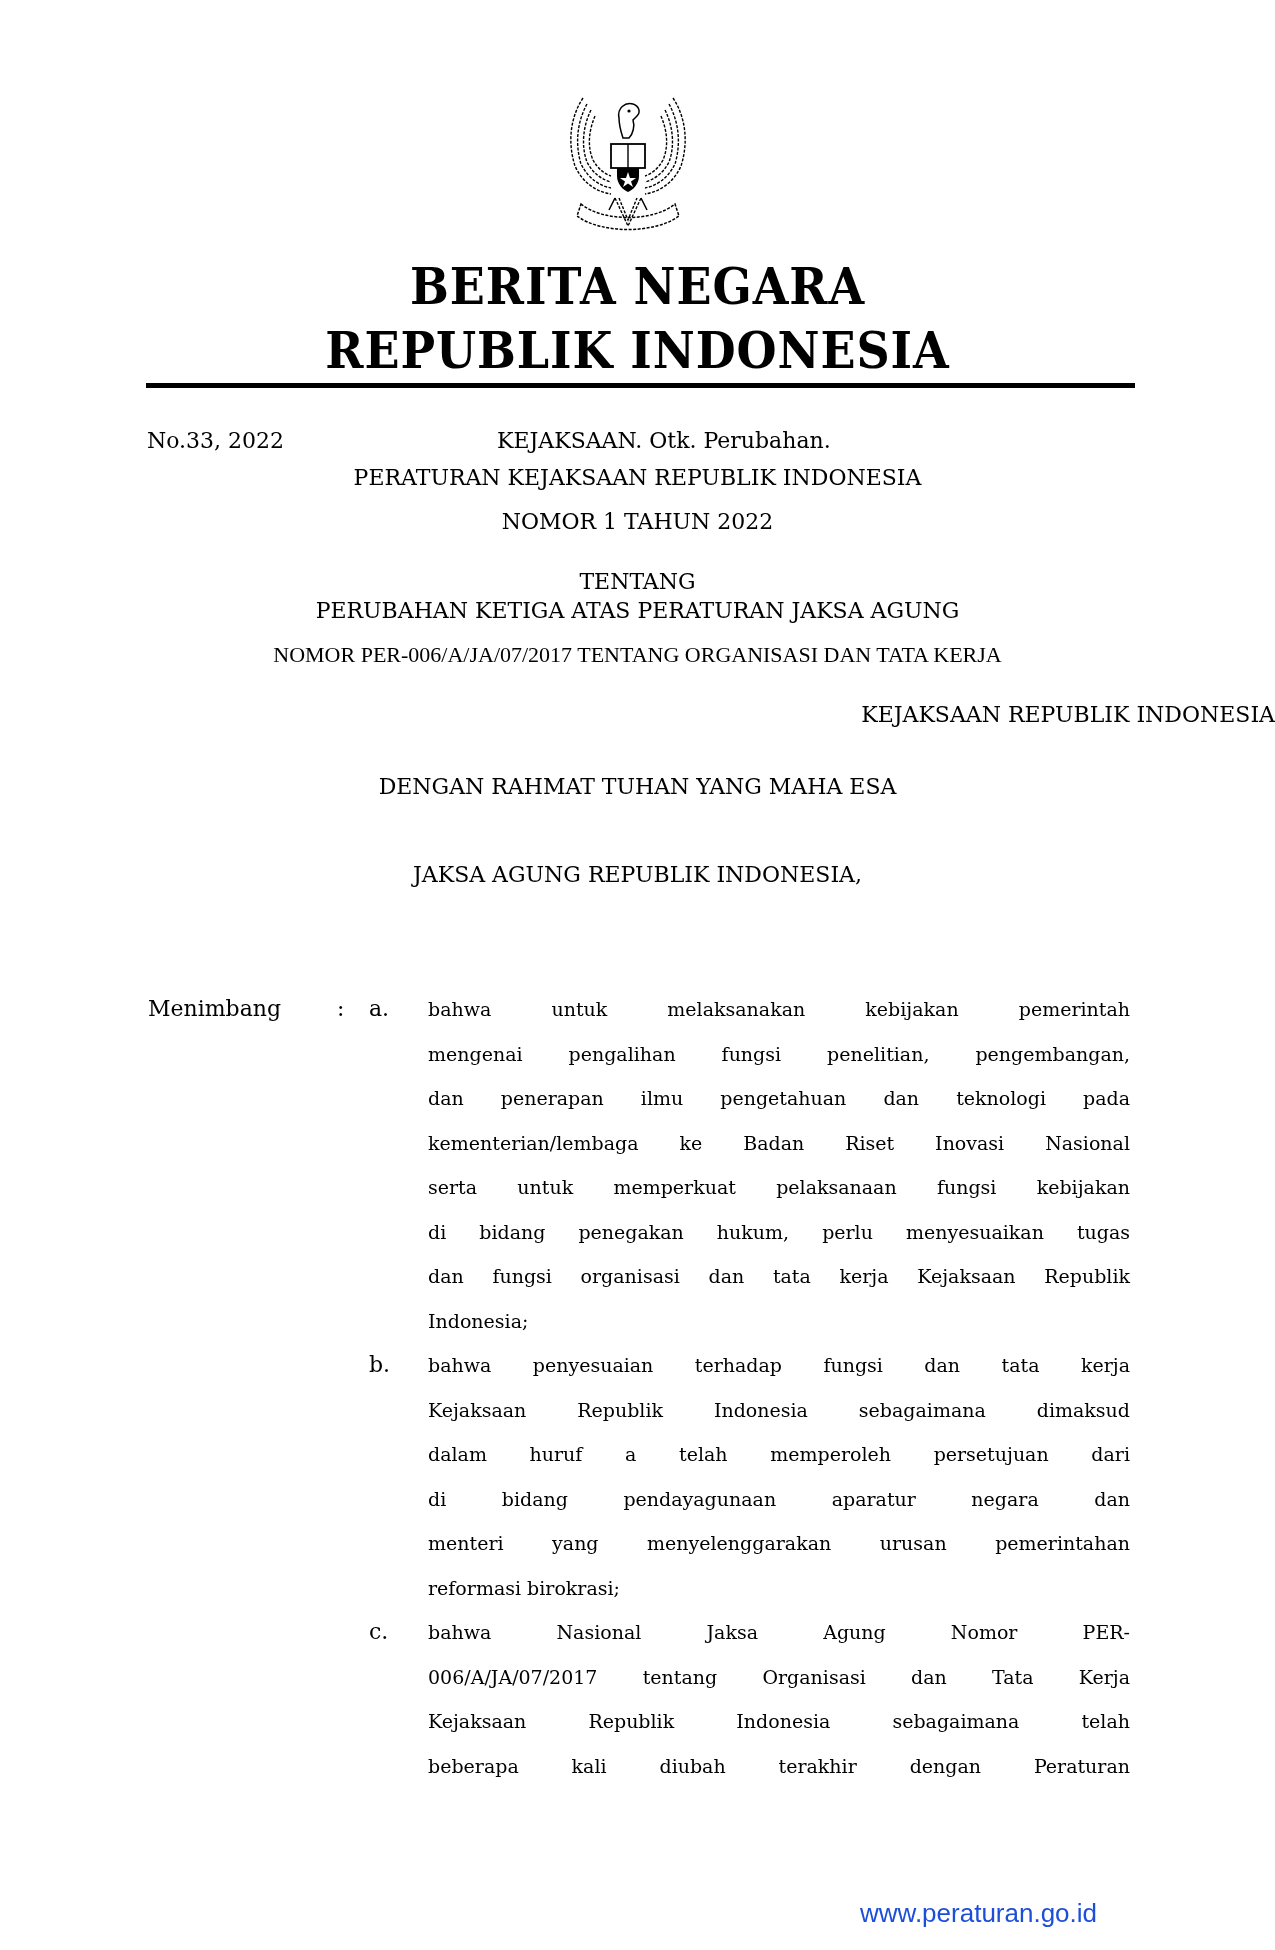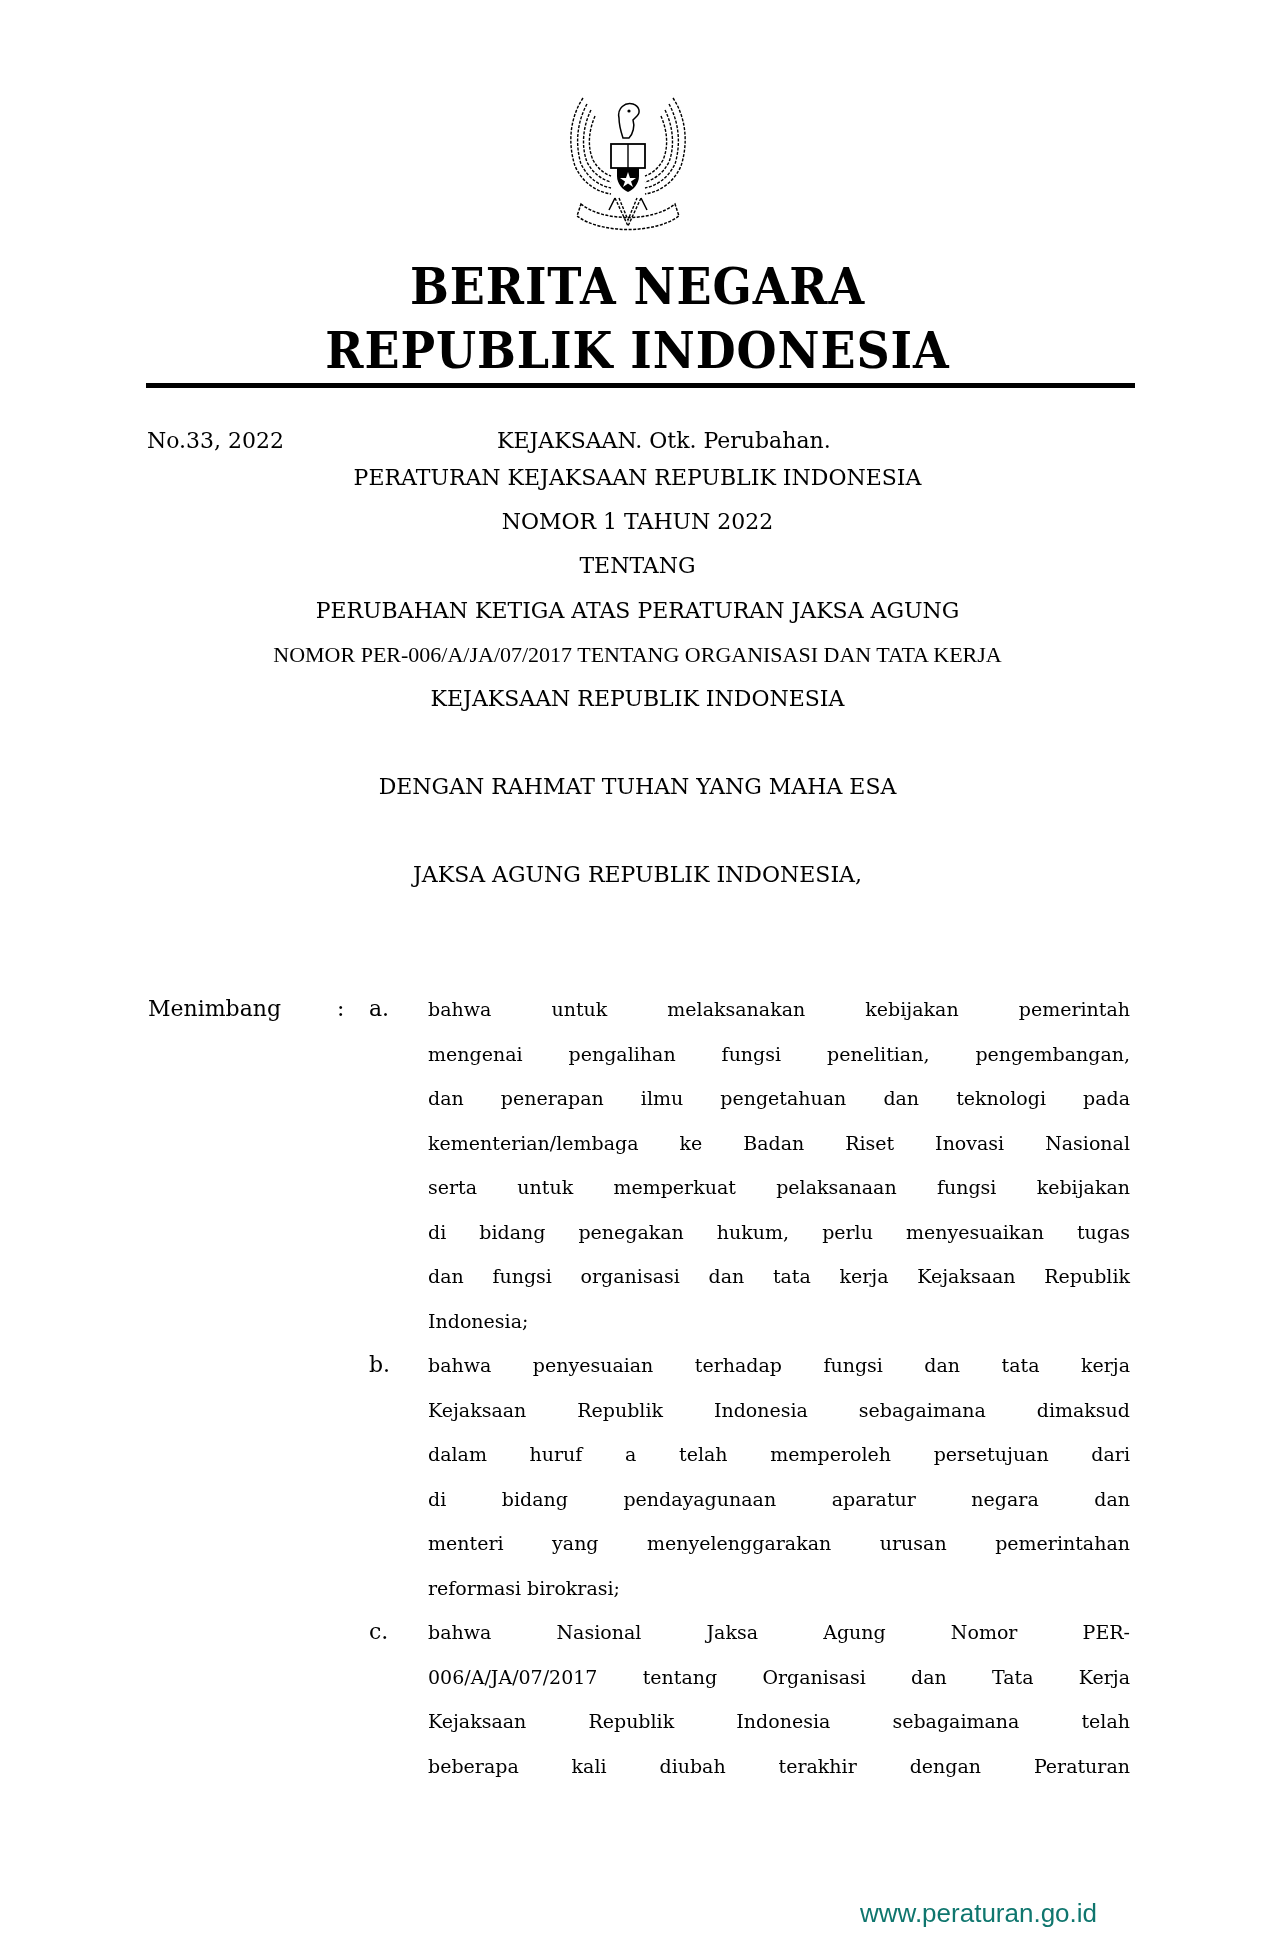--- a/index.html
+++ b/index.html
@@ -15,21 +15,21 @@
   .meta { position:absolute; top:390px; font-size:22px; line-height:30px; font-family:"DejaVu Serif", serif;margin-top:36px; }
   .meta.no { left:147px; }
   .meta.cat { left:497px; }
   .center-line { position:absolute; left:0; width:1275px; text-align:center; font-size:22px; line-height:30px; }
   .consider-label { position:absolute; left:148px; font-size:22px; line-height:30px; }
   .colon { position:absolute; left:337px; font-size:22px; line-height:30px; }
   .item-letter { position:absolute; left:369px; font-size:22px; line-height:30px; }
   .item-body { position:absolute; left:428px; width:702px; font-size:19px; line-height:44.5px; text-align:justify; }
   .item-body .ln { display:block; text-align:justify; text-align-last:justify; white-space:nowrap; height:44.5px; }
   .item-body .ln.last { text-align-last:left; }
-  .footer-url { position:absolute; left:860px; top:1898px; font-family:"Liberation Sans", sans-serif; font-size:26px; color:#0f766e; }
+  .footer-url { position:absolute; left:860px; top:1898px; font-family:"Liberation Sans", sans-serif; font-size:26px; color:#1d4ed8; }
 </style>
 </head>
 <body>
 
 <div class="emblem">
   <svg width="150" height="160" viewBox="0 0 150 160">
     <g fill="none" stroke="#000" stroke-width="1.4" stroke-dasharray="3 1.5">
 
       <path d="M30 12 C18 30 14 55 22 80 C30 98 45 106 58 108"></path>
       <path d="M34 18 C24 36 22 58 28 78 C36 94 48 100 58 102"></path>
@@ -60,24 +60,24 @@
 </div>
 
 <div class="title l1">BERITA NEGARA</div>
 <div class="title l2">REPUBLIK INDONESIA</div>
 <div class="rule"></div>
 <div class="meta no">No.33, 2022</div>
 <div class="meta cat">KEJAKSAAN. Otk. Perubahan.</div>
 
 <div class="center-line" style="top:463px;">PERATURAN KEJAKSAAN REPUBLIK INDONESIA</div>
 <div class="center-line" style="top:507px;">NOMOR  1  TAHUN 2022</div>
-<div class="center-line" style="top:551px;">TENTANG</div>
+<div class="center-line" style="top:567px;">TENTANG</div>
 <div class="center-line" style="top:596px;">PERUBAHAN KETIGA ATAS PERATURAN JAKSA AGUNG</div>
 <div class="center-line" style="top:640px;font-family:Liberation Serif, serif;">NOMOR PER-006/A/JA/07/2017 TENTANG ORGANISASI DAN TATA KERJA</div>
-<div class="center-line" style="top:684px;">KEJAKSAAN REPUBLIK INDONESIA</div>
+<div class="center-line" style="top:700px;text-align:right;">KEJAKSAAN REPUBLIK INDONESIA</div>
 <div class="center-line" style="top:772px;">DENGAN RAHMAT TUHAN YANG MAHA ESA</div>
 <div class="center-line" style="top:860px;">JAKSA AGUNG REPUBLIK INDONESIA,</div>
 
 <div class="consider-label" style="top:994px;">Menimbang</div>
 <div class="colon" style="top:994px;">:</div>
 
 <div class="item-letter" style="top:994px;">a.</div>
 <div class="item-body" style="top:987px;">
   <span class="ln">bahwa untuk melaksanakan kebijakan pemerintah</span>
   <span class="ln">mengenai pengalihan fungsi penelitian, pengembangan,</span>

